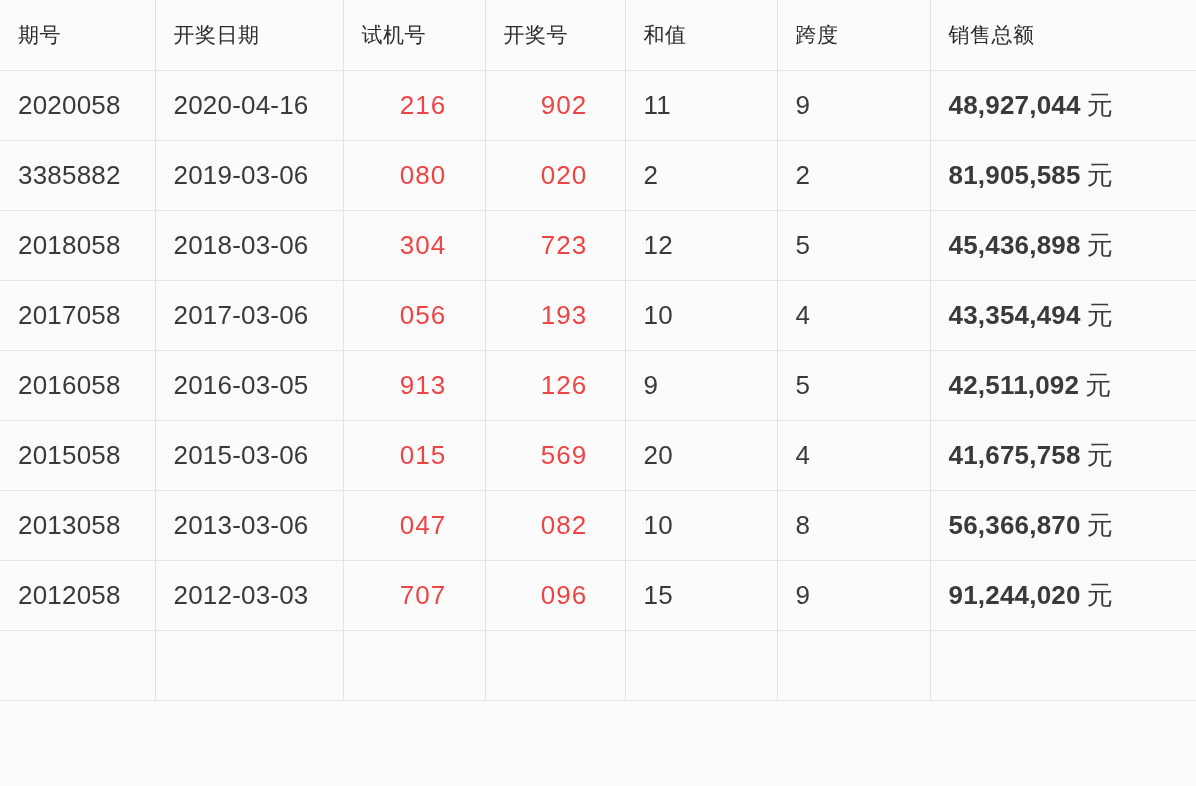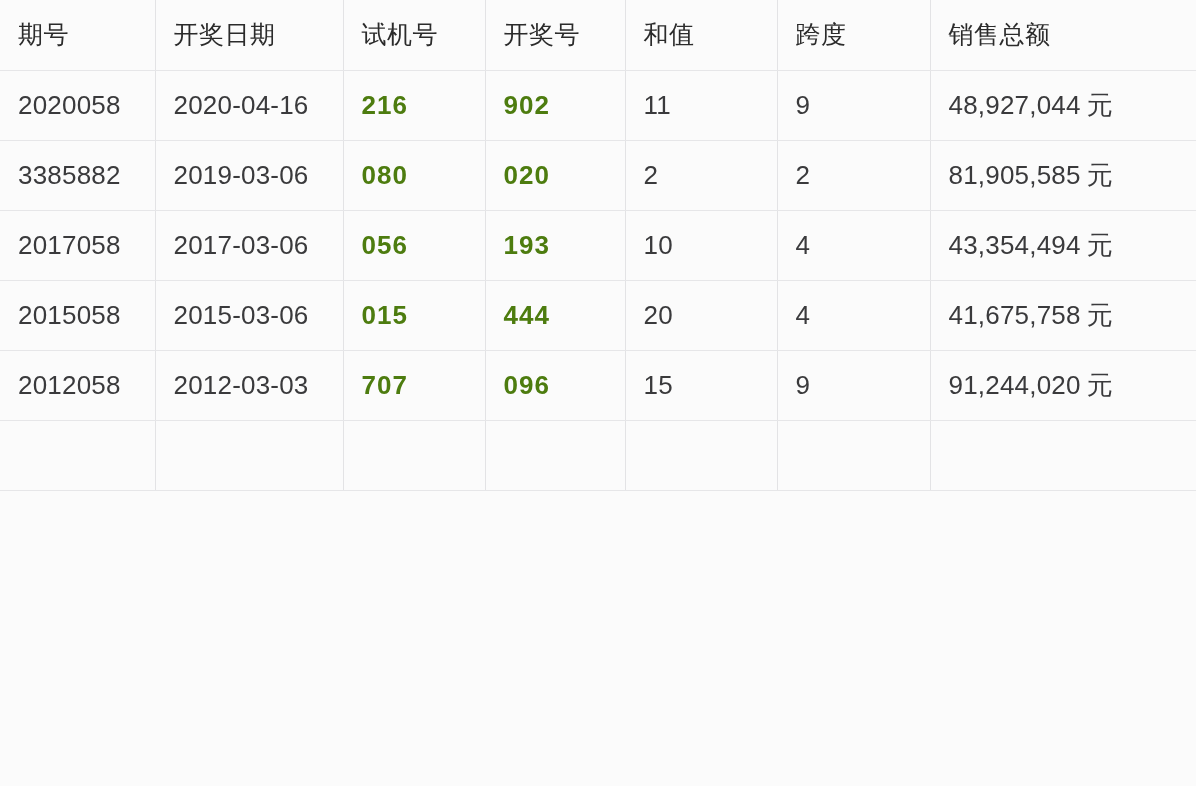--- a/index.html
+++ b/index.html
@@ -48,42 +48,44 @@
     box-sizing: border-box;
     white-space: nowrap;
     overflow: hidden;
   }
 
   table.lottery tr > *:last-child {
     border-right: none;
   }
 
   table.lottery thead th {
-    font-size: 25px;
+    font-size: 21px;
     font-weight: 400;
     color: #2b2b2b;
     background: #fbfbfb;
     letter-spacing: 0.5px;
   }
 
   table.lottery tbody td {
     font-size: 26px;
     font-weight: 400;
     color: #3a3a3c;
     letter-spacing: 0.2px;
   }
 
   table.lottery tbody td.num-strong {
-    font-weight: 700;
-    color: #4d7c0f;
+    font-weight: 400;
+    color: #ef4444;
     letter-spacing: 1px;
+    text-align: center;
   }
 
   .sales-amount {
     display: inline;
+    font-weight: bold;
   }
   .sales-unit {
     display: inline;
     margin-left: 6px;
   }
 </style>
 </head>
 <body>
 
 <div class="table-wrap">
@@ -121,36 +123,63 @@
         <tr>
           <td>3385882</td>
           <td>2019-03-06</td>
           <td class="num-strong">080</td>
           <td class="num-strong">020</td>
           <td>2</td>
           <td>2</td>
           <td><span class="sales-amount">81,905,585</span><span class="sales-unit">元</span></td>
         </tr>
         <tr>
+          <td>2018058</td>
+          <td>2018-03-06</td>
+          <td class="num-strong">304</td>
+          <td class="num-strong">723</td>
+          <td>12</td>
+          <td>5</td>
+          <td><span class="sales-amount">45,436,898</span><span class="sales-unit">元</span></td>
+        </tr>
+        <tr>
           <td>2017058</td>
           <td>2017-03-06</td>
           <td class="num-strong">056</td>
           <td class="num-strong">193</td>
           <td>10</td>
           <td>4</td>
           <td><span class="sales-amount">43,354,494</span><span class="sales-unit">元</span></td>
         </tr>
         <tr>
+          <td>2016058</td>
+          <td>2016-03-05</td>
+          <td class="num-strong">913</td>
+          <td class="num-strong">126</td>
+          <td>9</td>
+          <td>5</td>
+          <td><span class="sales-amount">42,511,092</span><span class="sales-unit">元</span></td>
+        </tr>
+        <tr>
           <td>2015058</td>
           <td>2015-03-06</td>
           <td class="num-strong">015</td>
-          <td class="num-strong">444</td>
+          <td class="num-strong">569</td>
           <td>20</td>
           <td>4</td>
           <td><span class="sales-amount">41,675,758</span><span class="sales-unit">元</span></td>
+        </tr>
+        <tr>
+          <td>2013058</td>
+          <td>2013-03-06</td>
+          <td class="num-strong">047</td>
+          <td class="num-strong">082</td>
+          <td>10</td>
+          <td>8</td>
+          <td><span class="sales-amount">56,366,870</span><span class="sales-unit">元</span></td>
         </tr>
         <tr>
           <td>2012058</td>
           <td>2012-03-03</td>
           <td class="num-strong">707</td>
           <td class="num-strong">096</td>
           <td>15</td>
           <td>9</td>
           <td><span class="sales-amount">91,244,020</span><span class="sales-unit">元</span></td>
         </tr>

